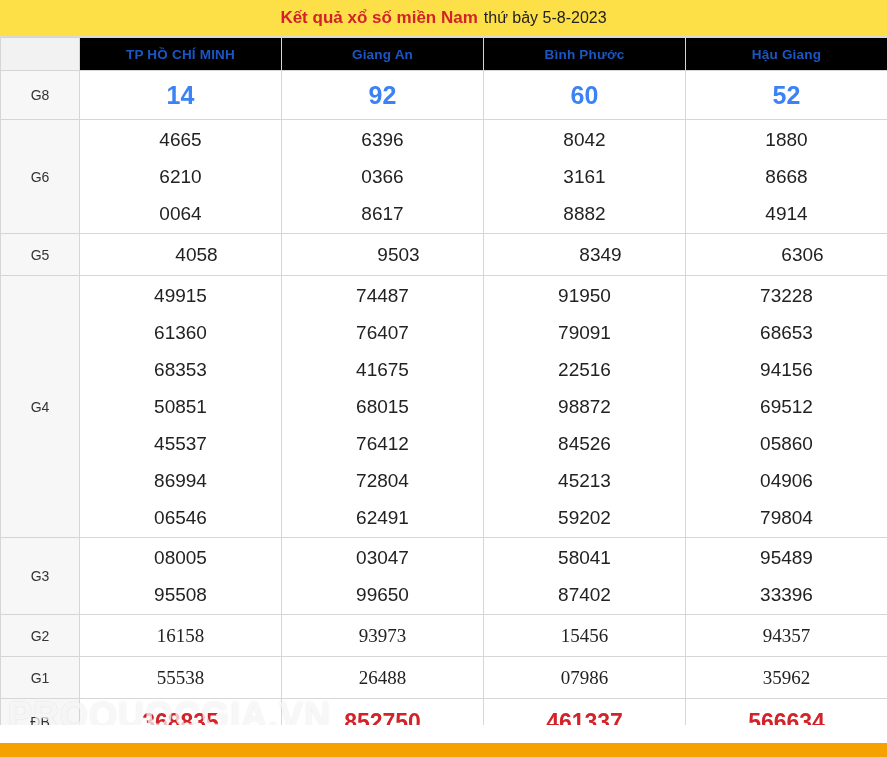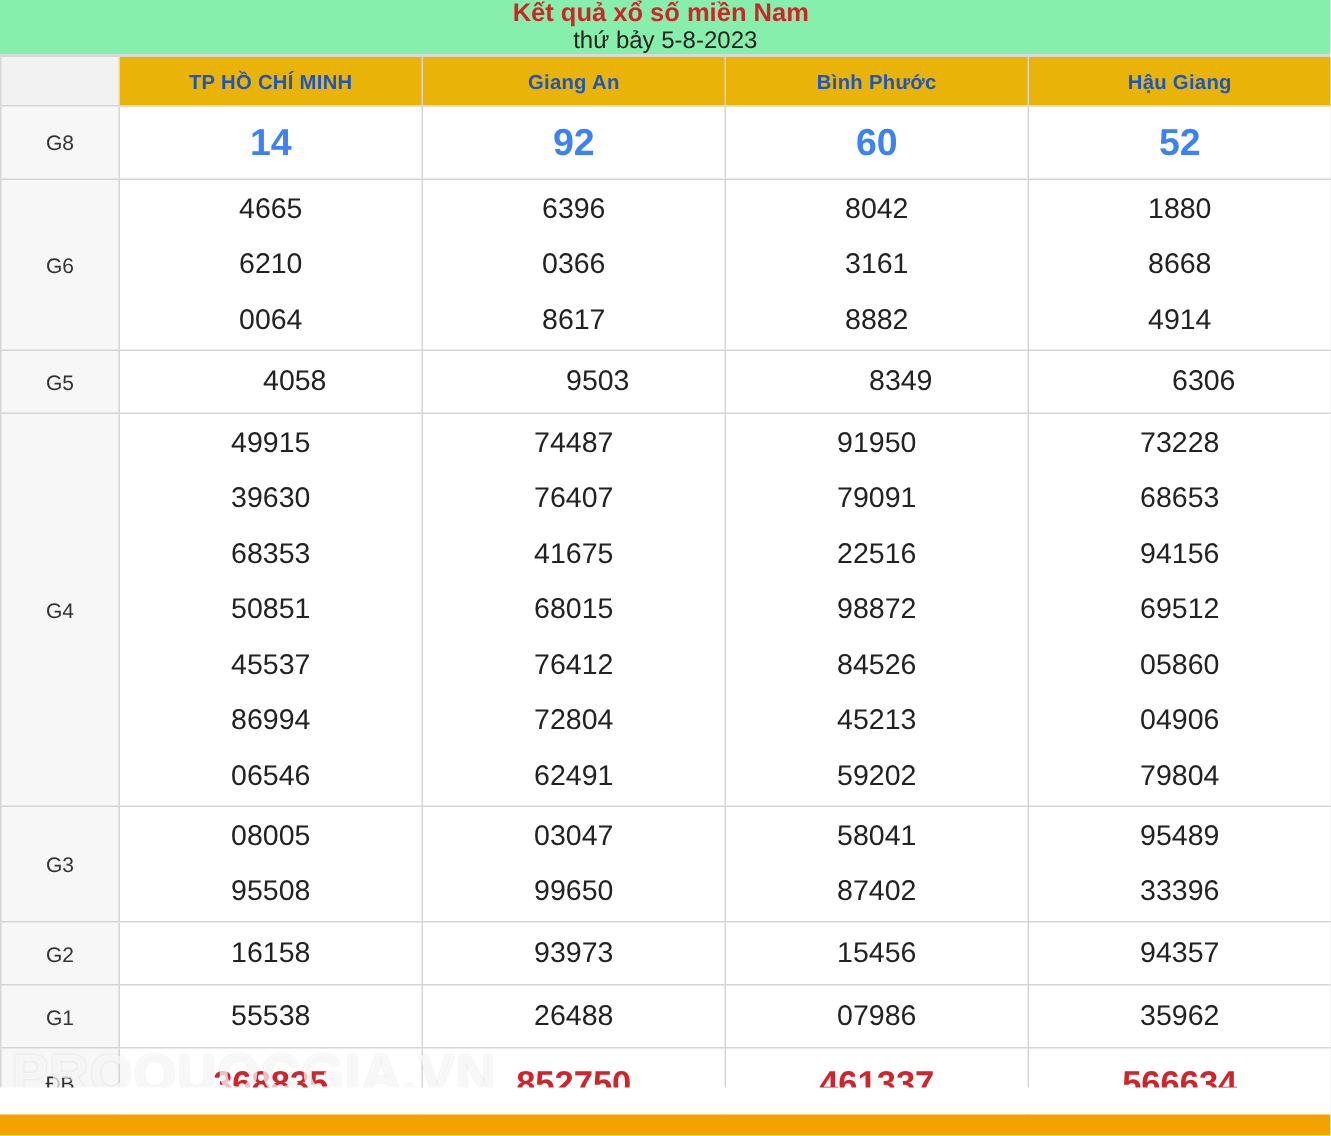--- a/index.html
+++ b/index.html
@@ -15,26 +15,25 @@
     position: relative;
   }
   .page {
     width: 887px;
     height: 757px;
     position: relative;
     background: #ffffff;
   }
   .title-bar {
     height: 36px;
-    background: #86efac;
+    background: #fde047;
     display: flex;
     align-items: center;
     justify-content: center;
     border-bottom: 1px solid #d9d9d9;
-    flex-direction: column;
   }
   .title-bar .t1 {
     color: #d2232a;
     font-weight: bold;
     font-size: 17px;
     margin-right: 6px;
   }
   .title-bar .t2 {
     color: #222222;
     font-size: 16px;
@@ -45,21 +44,21 @@
     table-layout: fixed;
   }
   table.results td, table.results th {
     border: 1px solid #d6d6d6;
     text-align: center;
     vertical-align: middle;
   }
   .col-label { width: 79px; }
   .col-prov { width: 202px; }
   thead th {
-    background: #eab308;
+    background: #000000;
     height: 30px;
     font-size: 13.5px;
     font-weight: bold;
     color: #1a57c4;
     letter-spacing: 0.2px;
   }
   thead th.blank { background: #f2f2f2; }
   td.rowlabel {
     background: #f7f7f7;
     color: #333333;
@@ -79,21 +78,21 @@
   }
   .cellstack span {
     line-height: 37px;
     display: block;
   }
   tr.g8 td.num span { color: #3b82f6; font-weight: bold; font-size: 25px; line-height: 46px; }
   tr.g8 td.rowlabel { height: 46px; }
   tr.g7 td.num span { font-size: 19px; line-height: 41px; }
   tr.g7 td.rowlabel { height: 41px; }
   tr.g5 td.num span { font-size: 19px; line-height: 39px; padding-left: 32px; }
-  tr.g2 td.num span, tr.g1 td.num span { font-size: 19px; line-height: 39px; }
+  tr.g2 td.num span, tr.g1 td.num span { font-size: 19px; line-height: 39px; font-family: Liberation Serif, serif; }
   tr.db td.num span { color: #d2232a; font-weight: bold; font-size: 23px; line-height: 44px; }
   tr.db td.rowlabel { height: 44px; }
   .watermark {
     position: absolute;
     left: 8px;
     bottom: 20px;
     font-size: 36px;
     font-weight: bold;
     color: rgba(255,255,255,0.72);
     letter-spacing: 1px;
@@ -225,21 +224,21 @@
               <span>6306</span>
             </div>
           </td>
       </tr>
 
       <tr class="g4">
         <td class="rowlabel">G4</td>
         <td class="num">
             <div class="cellstack">
           <span>49915</span>
-          <span>39630</span>
+          <span>61360</span>
           <span>68353</span>
           <span>50851</span>
           <span>45537</span>
           <span>86994</span>
           <span>06546</span>
         </div>
           </td>
         <td class="num">
             <div class="cellstack">
           <span>74487</span>

